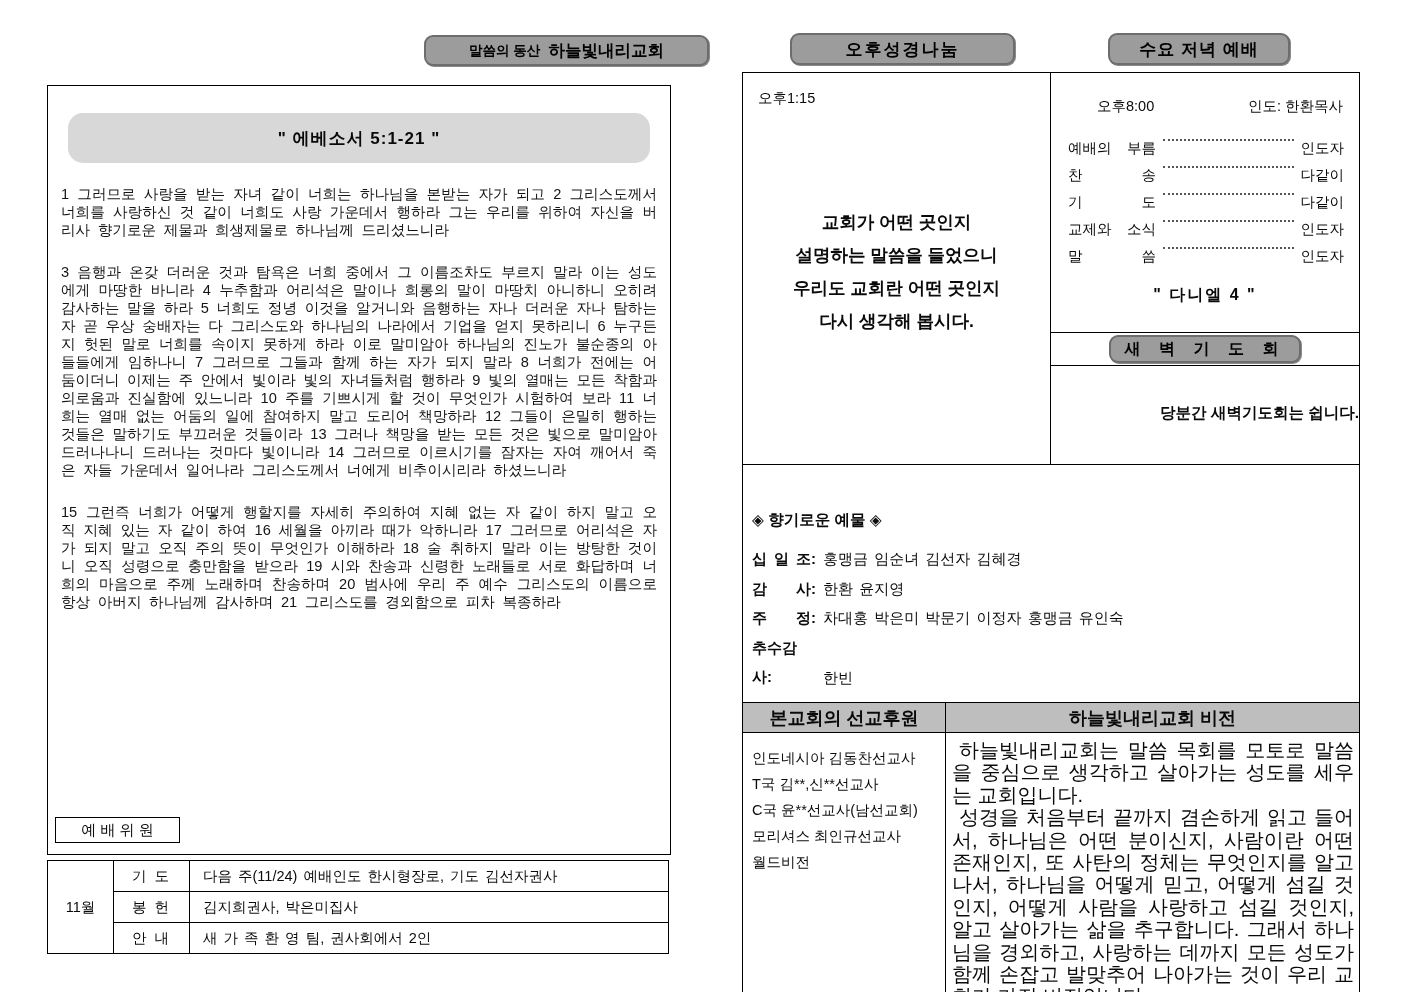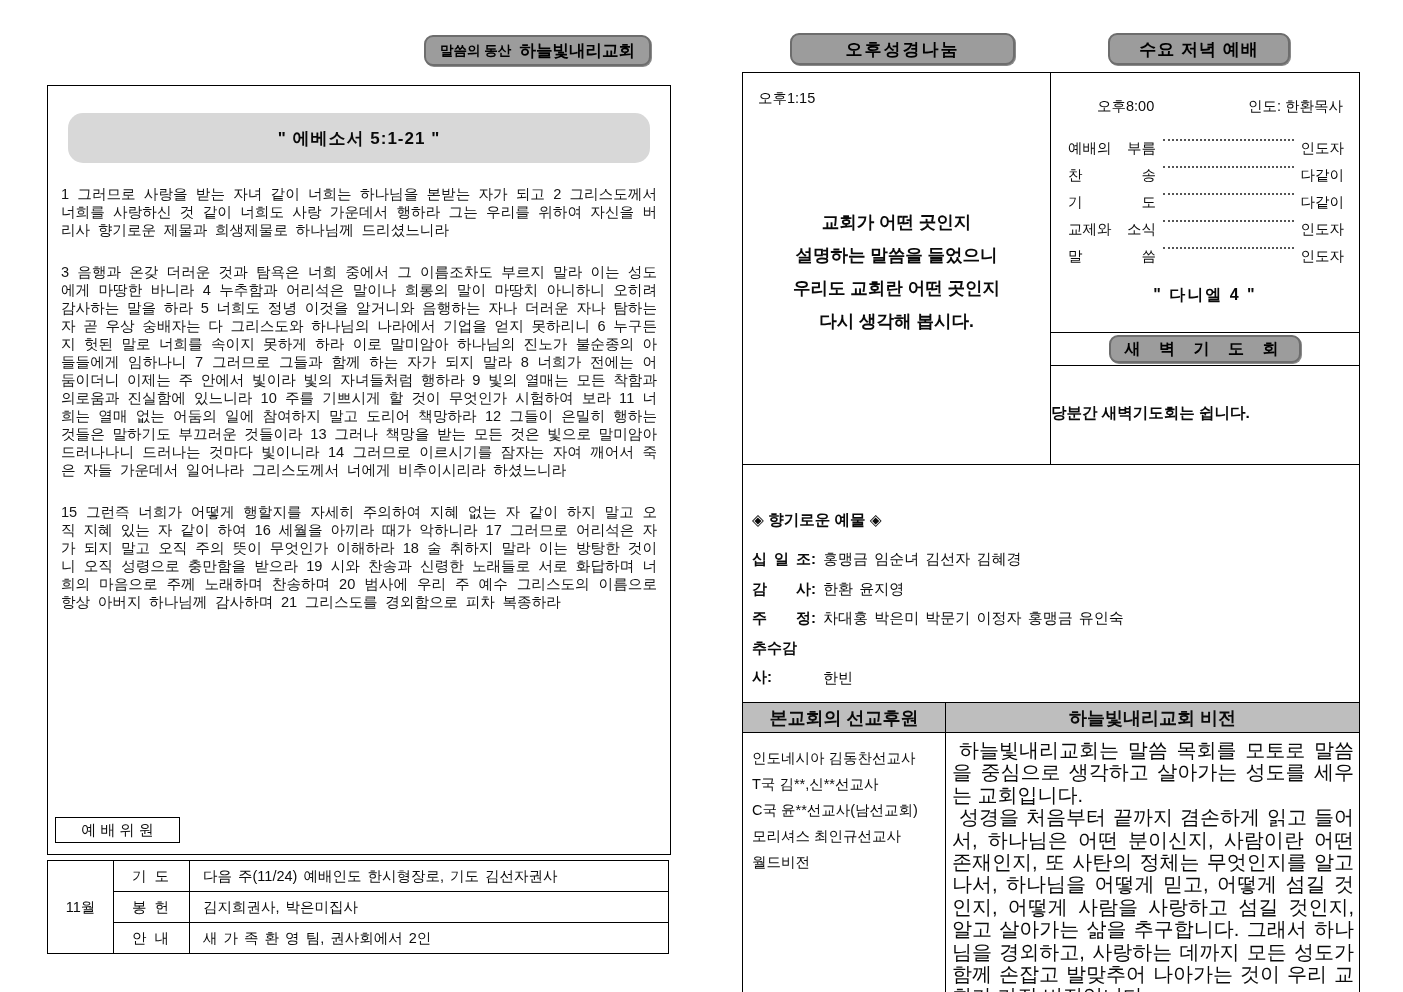--- a/index.html
+++ b/index.html
@@ -13,21 +13,21 @@
 
   
   .badge {
     background:#9c9c9c; border:2px solid #6d6d6d; border-radius:9px;
     box-shadow:1px 1px 0 #8a8a8a;
     display:flex; align-items:center; justify-content:center;
     font-weight:bold; color:#000;
   }
 
   
-  .lp-badge { left:424px; top:35px; width:227px; height:31px; font-size:15px; gap:8px; }
+  .lp-badge { left:424px; top:35px; width:285px; height:31px; font-size:15px; gap:8px; }
   .lp-badge .prefix { font-size:13.5px; }
   .lp-badge .name   { font-size:16.5px; }
 
   .lp-box {
     left:47px; top:85px; width:624px; height:770px;
     border:1px solid #000; background:#fff;
   }
   .lp-title {
     margin:27px 20px 0 20px; height:50px; border-radius:15px;
     background:#d8d8d8;
@@ -80,21 +80,21 @@
   .order-row { display:flex; align-items:flex-start; height:27px; font-size:14.5px; }
   .order-item { width:88px; text-align-last:justify; }
   .leader { flex:1; border-bottom:2px dotted #555; margin:0 7px 4px 7px; }
   .passage { position:absolute; left:0; right:0; top:212px; text-align:center; font-weight:bold; font-size:16px; letter-spacing:2px; }
   .dawn-band {
     position:absolute; left:0; right:0; top:259px; height:34px;
     border-top:1px solid #000; border-bottom:1px solid #000;
     display:flex; align-items:center; justify-content:center;
   }
   .dawn-badge { height:28px; padding:0 14px; font-size:16px; letter-spacing:7px; }
-  .dawn-notice { position:absolute; left:0; right:0; top:330px; text-align:left; font-weight:bold; font-size:15.5px; }
+  .dawn-notice { position:absolute; left:0; right:0; top:330px; text-align:right; font-weight:bold; font-size:15.5px; }
 
   .rp-offerings {
     left:742px; top:464px; width:618px; height:239px;
     border:1px solid #000; padding:45px 10px 0 9px;
   }
   .off-title { font-weight:bold; font-size:15.5px; margin-bottom:13px; }
   .off-row { font-size:15px; line-height:29.5px; word-spacing:2px; }
   .off-label { display:inline-block; width:64px; font-weight:bold; text-align-last:justify; margin-right:7px; }
 
   table.rp-table {

